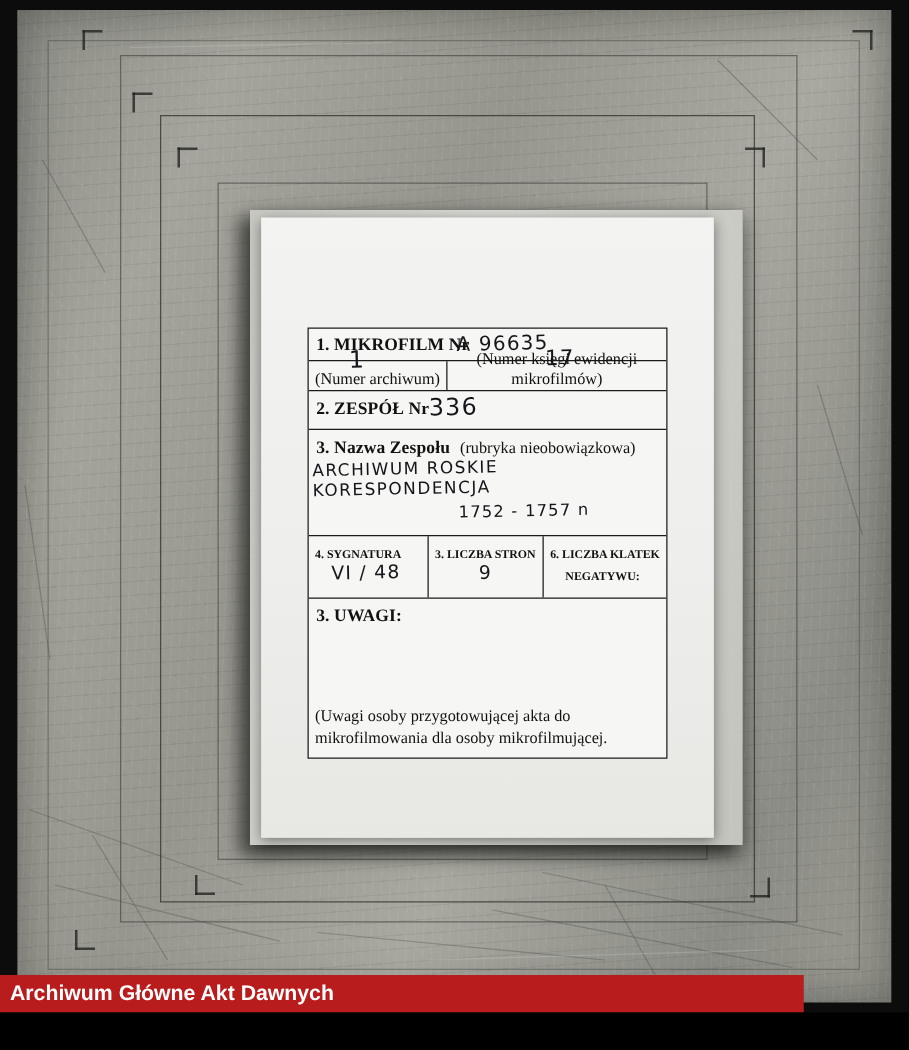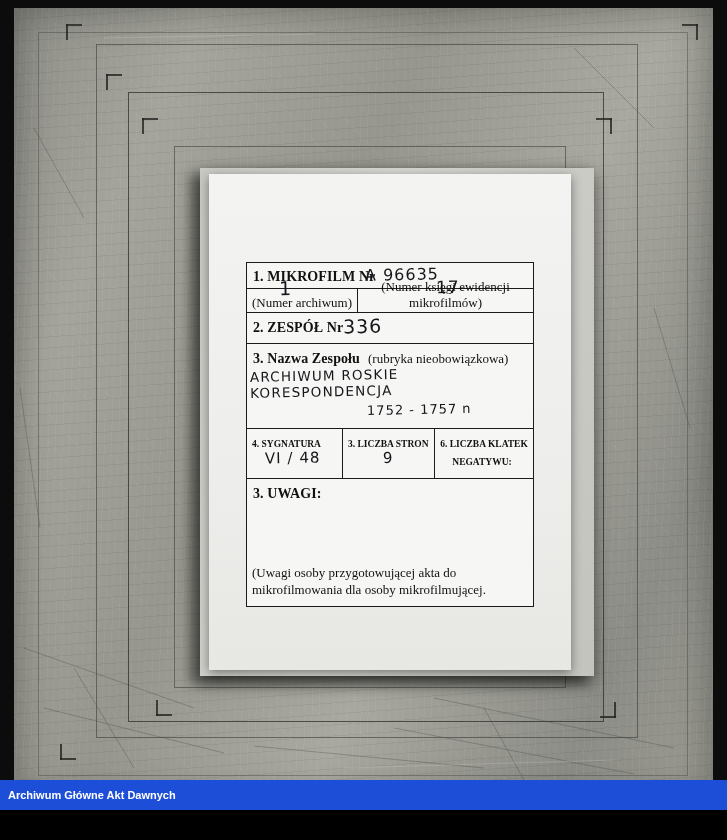--- a/index.html
+++ b/index.html
@@ -240,29 +240,29 @@
     bottom: 8px;
     width: 276px;
     line-height: 1.35;
   }
 
   
   .caption {
     position: absolute;
     left: 0;
     bottom: 0;
-    width: 727px;
+    width: 643px;
     height: 30px;
-    background: #1d4ed8;
+    background: #b91c1c;
     color: #fff;
     display: flex;
     align-items: center;
     padding-left: 8px;
     font-family: "Liberation Sans", sans-serif;
-    font-size: 11px;
+    font-size: 17px;
     font-weight: bold;
     box-sizing: border-box;
   }
 </style>
 </head>
 <body>
 
 <div class="photo">
 
   <div class="photo-inner">

